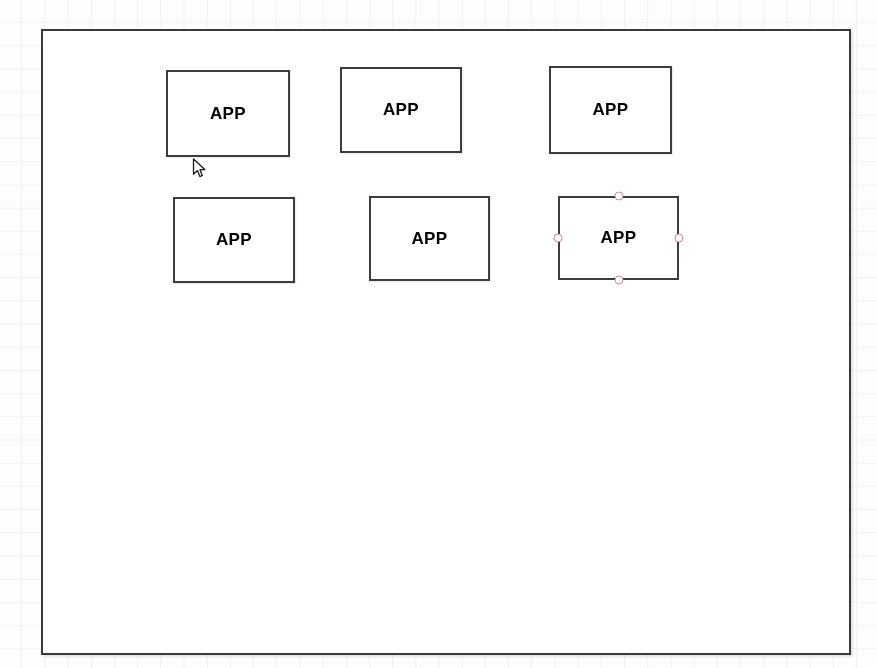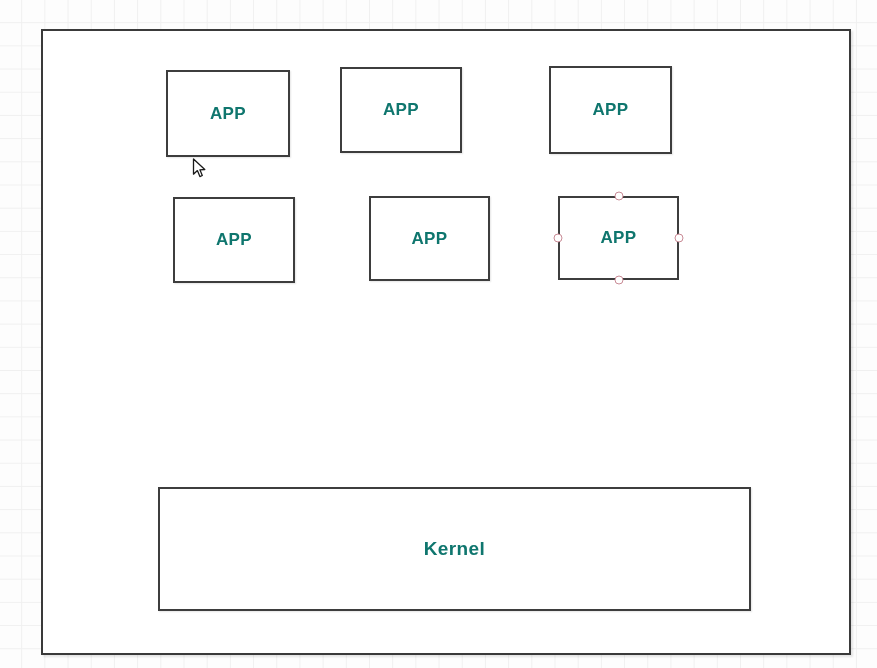--- a/index.html
+++ b/index.html
@@ -47,21 +47,21 @@
     box-sizing: border-box;
     background: #ffffff;
     border: 2px solid #3d3d3d;
     display: flex;
     align-items: center;
     justify-content: center;
     box-shadow: 1px 1px 1.5px rgba(0,0,0,0.10);
   }
   .node .node-label {
     font-weight: bold;
-    color: #0f766e;
+    color: #000000;
     letter-spacing: 0.4px;
     user-select: none;
   }
   .node.app .node-label  { font-size: 17px; }
   .node.layer .node-label{ font-size: 19px; }
 
   .node.selected {
     box-shadow: none;
   }
 
@@ -119,23 +119,20 @@
 
     <div class="node app selected" style="left:515px; top:165px; width:121px; height:84px;">
       <span class="node-label">APP</span>
       <span class="handle top"></span>
       <span class="handle right"></span>
       <span class="handle bottom"></span>
       <span class="handle left"></span>
     </div>
 
 
-    <div class="node layer" style="left:115px; top:456px; width:593px; height:124px;">
-      <span class="node-label">Kernel</span>
-    </div>
 
   </div>
 
   <svg id="mouse-cursor" viewBox="0 0 16 22" xmlns="http://www.w3.org/2000/svg">
     <path d="M1.5 1 L1.5 16.2 L5.4 12.6 L7.9 18.6 L10.3 17.5 L7.9 11.8 L12.8 11.5 Z" fill="#ffffff" stroke="#1a1a1a" stroke-width="1.3" stroke-linejoin="round"></path>
   </svg>
 
 </div>
 
 </body></html>

